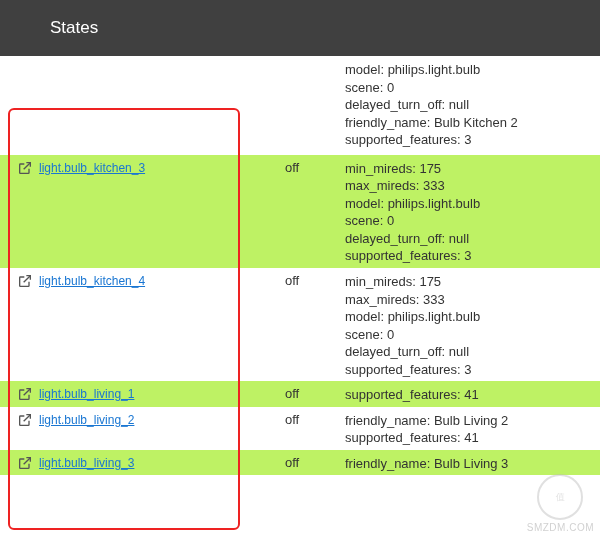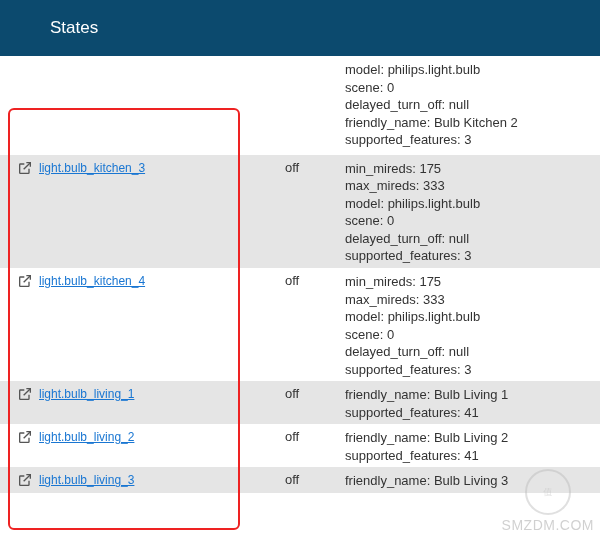--- a/index.html
+++ b/index.html
@@ -1,33 +1,33 @@
 <!DOCTYPE html>
 <html><head>
   <meta charset="utf-8">
   <style>
     * { margin: 0; padding: 0; box-sizing: border-box; }
     body { font-family: Arial, sans-serif; font-size: 13px; color: #333; width: 600px; height: 537px; overflow: hidden; position: relative; }
-    .header { background: #0c4a6e; color: #fff; padding: 18px 50px; font-size: 17px; font-weight: 400; }
+    .header { background: #404040; color: #fff; padding: 18px 50px; font-size: 17px; font-weight: 400; }
     .content { position: relative; }
     .row { display: flex; align-items: flex-start; padding: 3px 0; }
-    .row.even { background: #e5e5e5; }
+    .row.even { background: #bef264; }
     .row.odd { background: #fff; }
     .col-icon { width: 35px; display: flex; justify-content: center; padding-top: 2px; padding-left: 15px; }
     .col-entity { width: 250px; padding-left: 4px; padding-top: 2px; }
     .col-state { width: 60px; padding-top: 2px; }
     .col-attrs { flex: 1; padding-top: 2px; line-height: 1.35; }
     .entity-link { color: #1976d2; text-decoration: underline; cursor: pointer; font-size: 12px; }
     .open-icon { width: 16px; height: 16px; cursor: pointer; }
     .partial-top { display: flex; padding-bottom: 6px; }
     .partial-top .col-attrs { padding-left: 345px; }
     .red-box { position: absolute; border: 2px solid #ee2222; border-radius: 6px; pointer-events: none; top: 108px; left: 8px; width: 232px; height: 422px; }
     .watermark { position: absolute; right: 6px; bottom: 4px; opacity: 0.45; display: flex; flex-direction: column; align-items: center; pointer-events: none; }
     .watermark .circle { width: 46px; height: 46px; border: 2px solid #bbb; border-radius: 50%; display: flex; align-items: center; justify-content: center; font-size: 9px; color: #bbb; text-align: center; }
-    .watermark .txt { font-size: 14px; color: #999; margin-top: 2px; letter-spacing: 0.5px; }
+    .watermark .txt { font-size: 10px; color: #999; margin-top: 2px; letter-spacing: 0.5px; }
     .attr-line { white-space: nowrap; }
   </style>
 </head>
 <body>
 
 <div class="header">
   <span>States</span>
 </div>
 
 <div class="content">
@@ -83,21 +83,20 @@
         <div class="col-icon">
           <svg class="open-icon" viewBox="0 0 24 24" fill="none" stroke="#555" stroke-width="2">
             <path d="M18 13v6a1 1 0 0 1-1 1H5a1 1 0 0 1-1-1V7a1 1 0 0 1 1-1h6"></path>
             <path d="M14 4h6v6"></path>
             <path d="M10 14L20 4"></path>
           </svg>
         </div>
         <div class="col-entity"><a class="entity-link">light.bulb_living_1</a></div>
         <div class="col-state">off</div>
         <div class="col-attrs">
-          <div class="attr-line">friendly_name: Bulb Living 1</div>
           <div class="attr-line">supported_features: 41</div>
         </div>
       </div>
       <div class="row odd">
         <div class="col-icon">
           <svg class="open-icon" viewBox="0 0 24 24" fill="none" stroke="#555" stroke-width="2">
             <path d="M18 13v6a1 1 0 0 1-1 1H5a1 1 0 0 1-1-1V7a1 1 0 0 1 1-1h6"></path>
             <path d="M14 4h6v6"></path>
             <path d="M10 14L20 4"></path>
           </svg>

